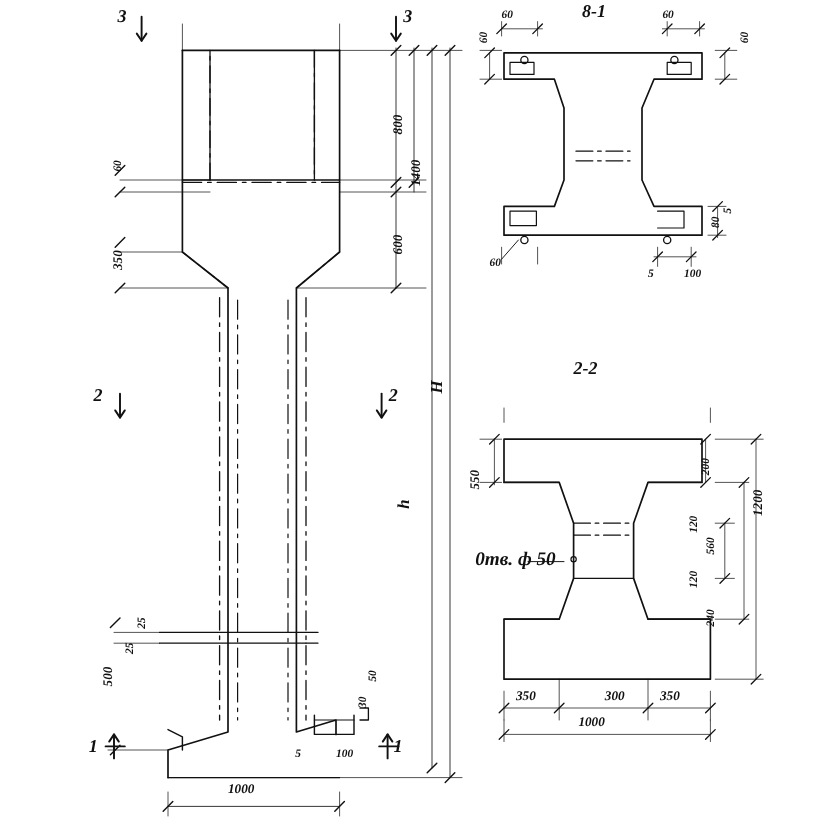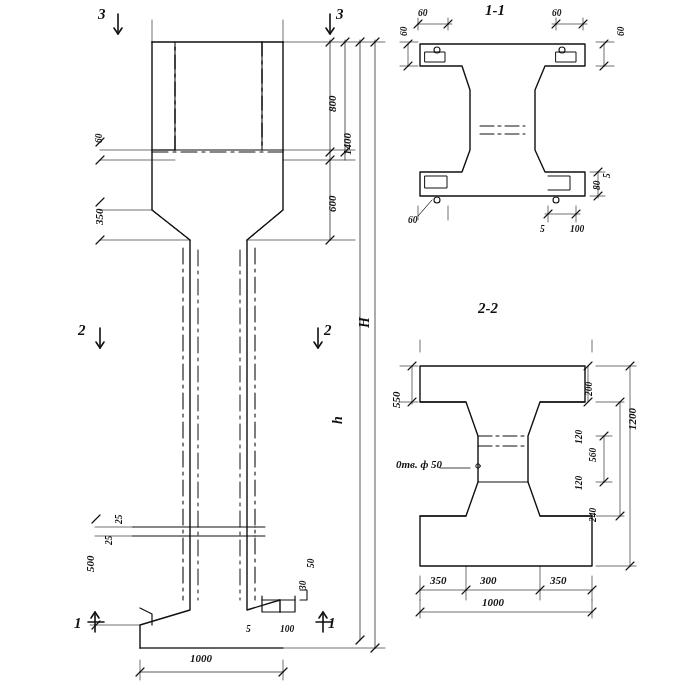--- a/index.html
+++ b/index.html
@@ -234,21 +234,21 @@
   </g>
 </svg>
 
 <div class="lbl ttl" style="left:98px;top:6px;">3</div>
 <div class="lbl ttl" style="left:336px;top:6px;">3</div>
 <div class="lbl ttl" style="left:78px;top:322px;">2</div>
 <div class="lbl ttl" style="left:324px;top:322px;">2</div>
 <div class="lbl ttl" style="left:74px;top:615px;">1</div>
 <div class="lbl ttl" style="left:328px;top:615px;">1</div>
 
-<div class="lbl sec" style="left:485px;top:2px;">1-1</div>
+<div class="lbl sec" style="left:485px;top:2px;">8-1</div>
 <div class="lbl sec" style="left:478px;top:300px;">2-2</div>
 
 <div class="lbl sz rot90" style="left:326px;top:112px;">800</div>
 <div class="lbl sz rot90" style="left:341px;top:155px;">1400</div>
 <div class="lbl sz rot90" style="left:326px;top:212px;">600</div>
 <div class="lbl sz rot90" style="left:357px;top:328px;font-size:14px;">H</div>
 <div class="lbl sz rot90" style="left:330px;top:424px;font-size:14px;">h</div>
 <div class="lbl sz rot90" style="left:93px;top:225px;">350</div>
 <div class="lbl szs rot90" style="left:94px;top:143px;">60</div>
 <div class="lbl sz rot90" style="left:84px;top:572px;">500</div>
@@ -271,18 +271,18 @@
 <div class="lbl szs rot90" style="left:592px;top:190px;">80</div>
 
 <div class="lbl sz rot90" style="left:390px;top:408px;">550</div>
 <div class="lbl szs rot90" style="left:584px;top:396px;">200</div>
 <div class="lbl szs rot90" style="left:574px;top:444px;">120</div>
 <div class="lbl szs rot90" style="left:588px;top:462px;">560</div>
 <div class="lbl szs rot90" style="left:574px;top:490px;">120</div>
 <div class="lbl szs rot90" style="left:588px;top:522px;">240</div>
 <div class="lbl sz rot90" style="left:626px;top:430px;">1200</div>
 <div class="lbl sz" style="left:430px;top:574px;">350</div>
-<div class="lbl sz" style="left:480px;top:574px;">300</div>
+<div class="lbl sz" style="left:504px;top:574px;">300</div>
 <div class="lbl sz" style="left:550px;top:574px;">350</div>
 <div class="lbl sz" style="left:482px;top:596px;">1000</div>
-<div class="lbl sz" style="left:396px;top:458px;font-size:11px;">0тв. ф 50</div>
+<div class="lbl sz" style="left:396px;top:458px;font-size:16px;">0тв. ф 50</div>
 
 </div>
 
 </body></html>

